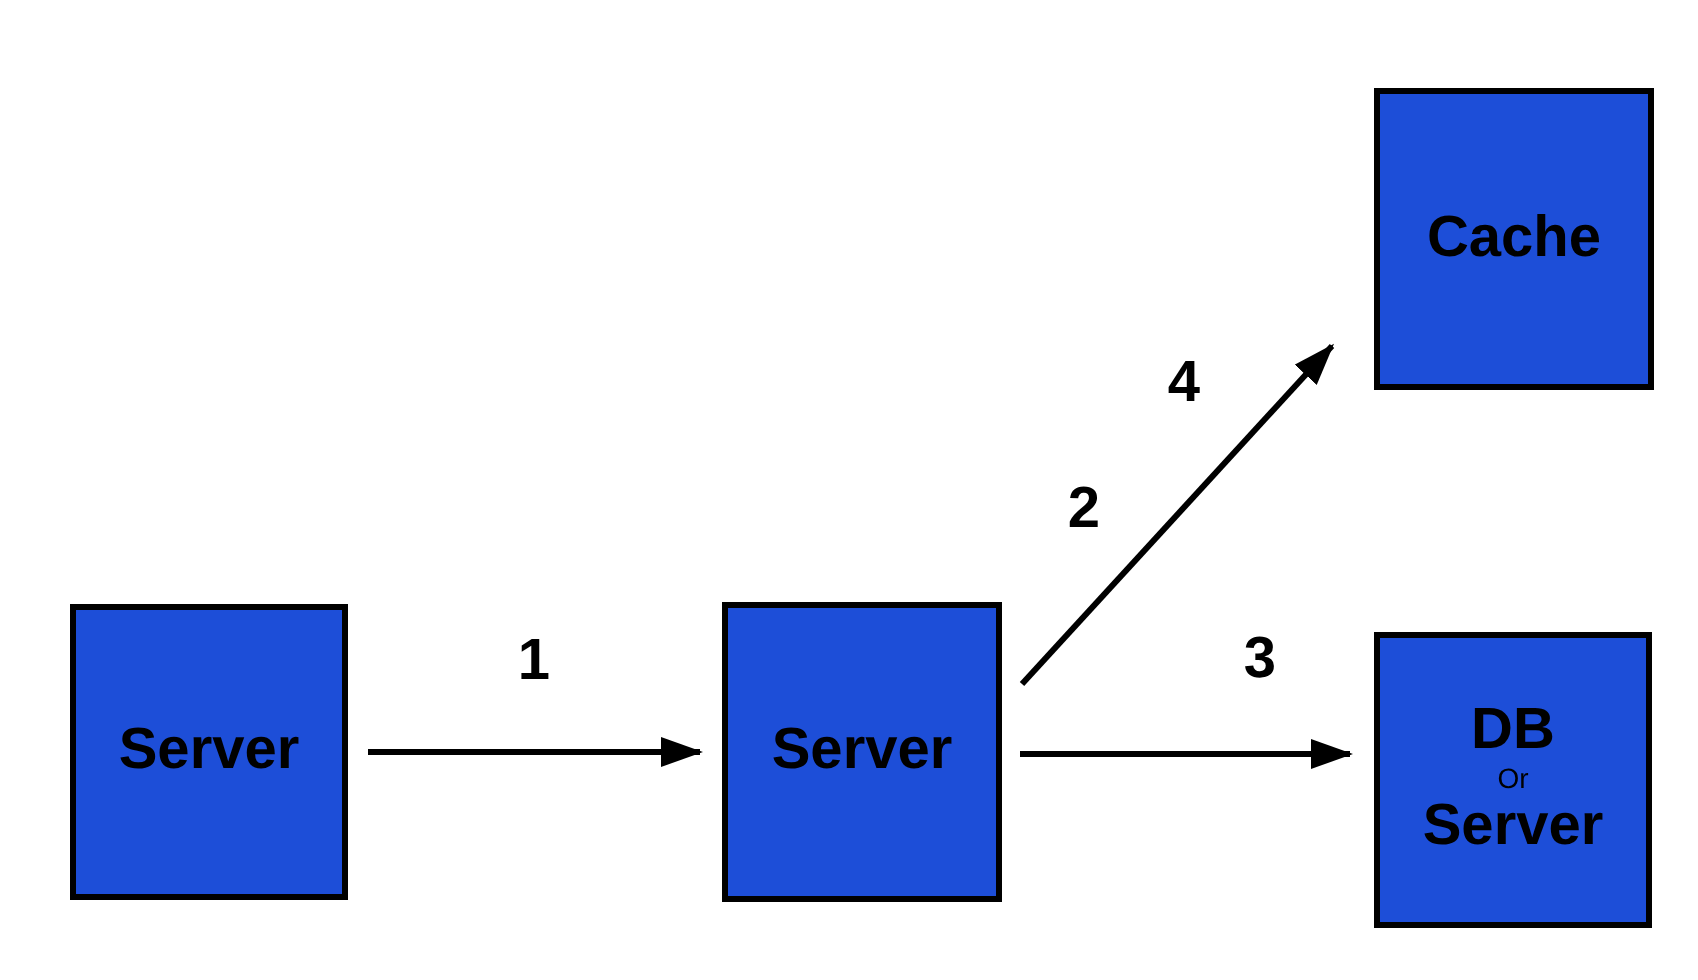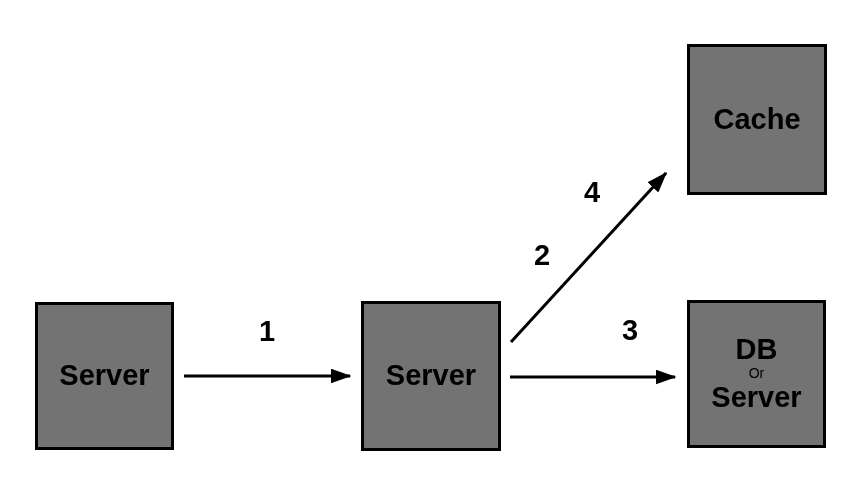--- a/index.html
+++ b/index.html
@@ -18,21 +18,21 @@
   .arrow-layer {
     position: absolute;
     left: 0;
     top: 0;
     width: 849px;
     height: 490px;
   }
   .node {
     position: absolute;
     border: 3px solid #000000;
-    background: #737373;
+    background: #1d4ed8;
     display: flex;
     flex-direction: column;
     align-items: center;
     justify-content: center;
     text-align: center;
     box-sizing: border-box;
   }
   .node-label {
     font-weight: bold;
     font-size: 29px;
@@ -41,21 +41,21 @@
   }
   .node-sublabel {
     font-weight: normal;
     font-size: 14px;
     color: #000000;
     line-height: 1.1;
   }
   .node-client  { left: 35px;  top: 302px; width: 139px; height: 148px; }
   .node-server  { left: 361px; top: 301px; width: 140px; height: 150px; }
   .node-cache   { left: 687px; top: 44px;  width: 140px; height: 151px; }
-  .node-db      { left: 687px; top: 300px; width: 139px; height: 148px; }
+  .node-db      { left: 687px; top: 316px; width: 139px; height: 148px; }
   .arrow-label {
     position: absolute;
     transform: translate(-50%, -50%);
     font-weight: bold;
     font-size: 29px;
     color: #000000;
     white-space: nowrap;
   }
   .label-1 { left: 267px; top: 331px; }
   .label-2 { left: 542px; top: 255px; }

